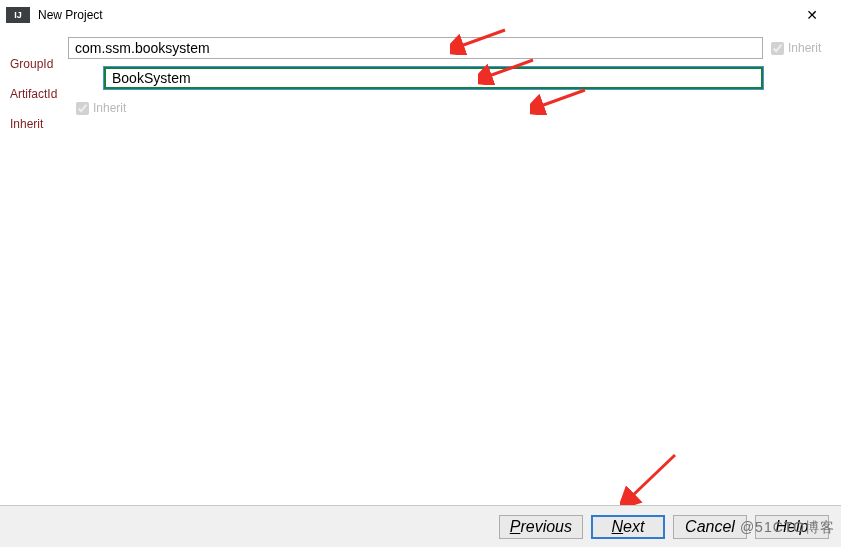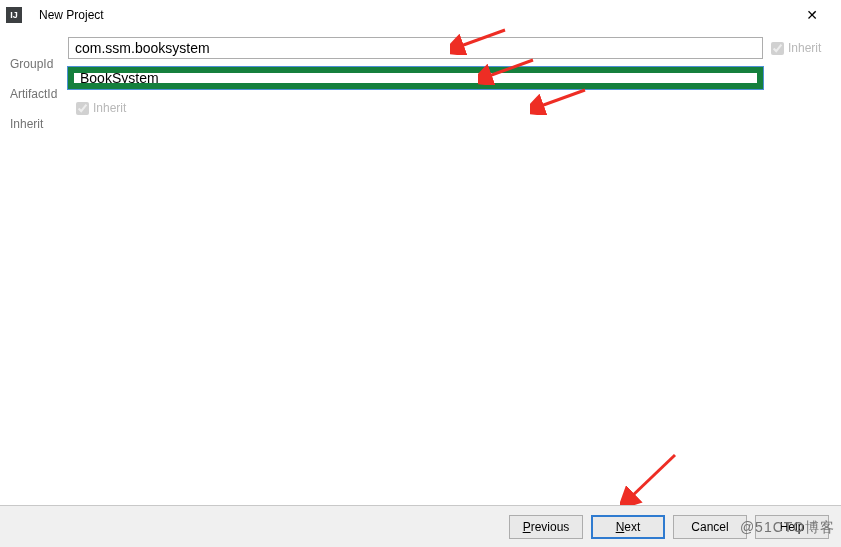--- a/index.html
+++ b/index.html
@@ -14,30 +14,30 @@
       position: relative;
     }
     .titlebar {
       height: 30px;
       display: flex;
       align-items: center;
       padding: 0 8px 0 6px;
       background: #fff;
     }
     .titlebar .app-icon {
-      width: 16px;
+      width: 24px;
       height: 16px;
       background: #3c3f41;
       display: flex;
       align-items: center;
       justify-content: center;
       color: #fff;
       font-size: 9px;
       font-weight: bold;
-      margin-right: 17px;
+      margin-right: 8px;
     }
     .titlebar .title { flex: 0 0 auto; }
     .titlebar .spacer { flex: 1; }
     .titlebar .close {
       width: 42px;
       height: 28px;
       display: flex;
       align-items: center;
       justify-content: center;
       font-size: 14px;
@@ -47,36 +47,37 @@
     }
     .row {
       display: flex;
       align-items: center;
       margin-bottom: 6px;
       height: 24px;
     }
     .row .label {
       width: 58px;
       flex: 0 0 58px;
-      color: #737373;
+      color: #7f1d1d;
       margin-top: 32px;
     }
     .row input[type=text] {
       flex: 1;
       height: 22px;
       border: 1px solid #adadad;
       padding: 0 6px;
       font-family: inherit;
       font-size: 14px;
       outline: none;
       background: #fff;
     }
     .row input[type=text].focused {
-      border: 6px solid #15803d;
+      border: 2px solid #15803d;
       box-shadow: 0 0 0 1px #4d90d6;
+      margin-left: 36px;
     }
     .row .inherit {
       width: 60px;
       flex: 0 0 60px;
       margin-left: 8px;
       display: flex;
       align-items: center;
       color: #b8b8b8;
     }
     .row .inherit input[type=checkbox] {
@@ -97,22 +98,23 @@
       justify-content: flex-end;
       padding: 0 12px;
       gap: 8px;
     }
     .bottombar button {
       min-width: 74px;
       height: 24px;
       border: 1px solid #adadad;
       background: #e9e9e9;
       font-family: inherit;
-      font-size: 12px;
+      font-size: 16px;
       padding: 0 10px;
+      font-style: italic;
     }
     .bottombar button.primary {
       border: 2px solid #2f7bd0;
       background: #e9e9e9;
     }
     .bottombar button .ul { text-decoration: underline; }
     .arrow {
       position: absolute;
       pointer-events: none;
     }

